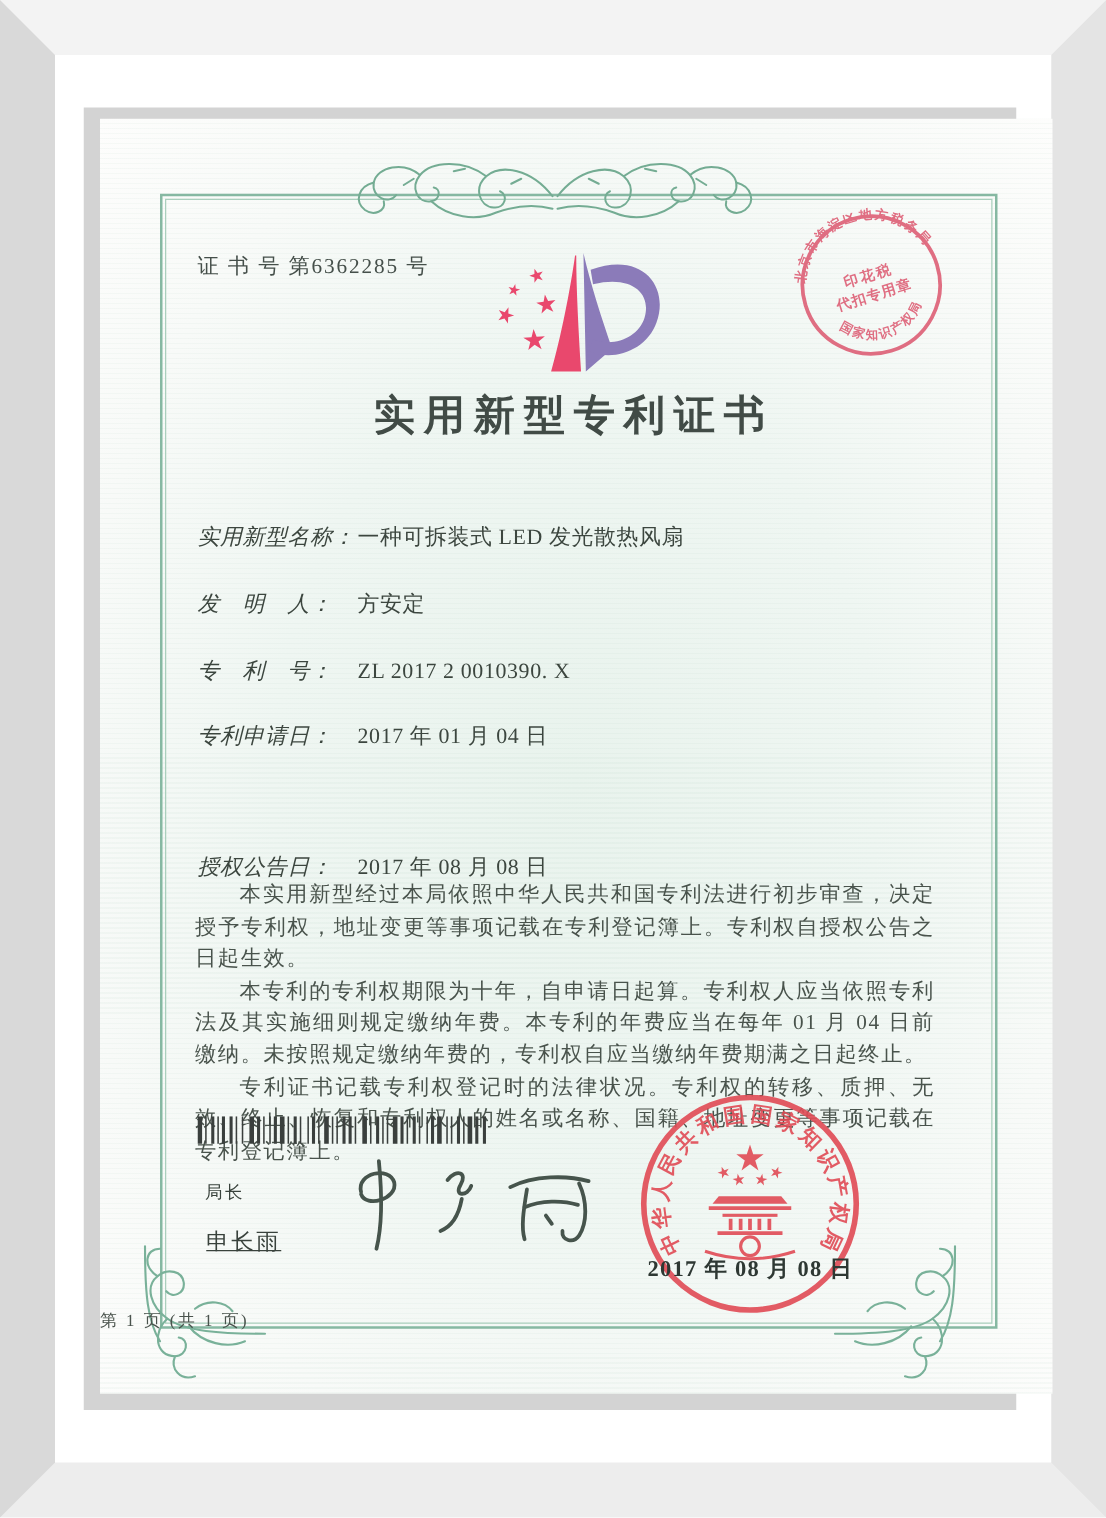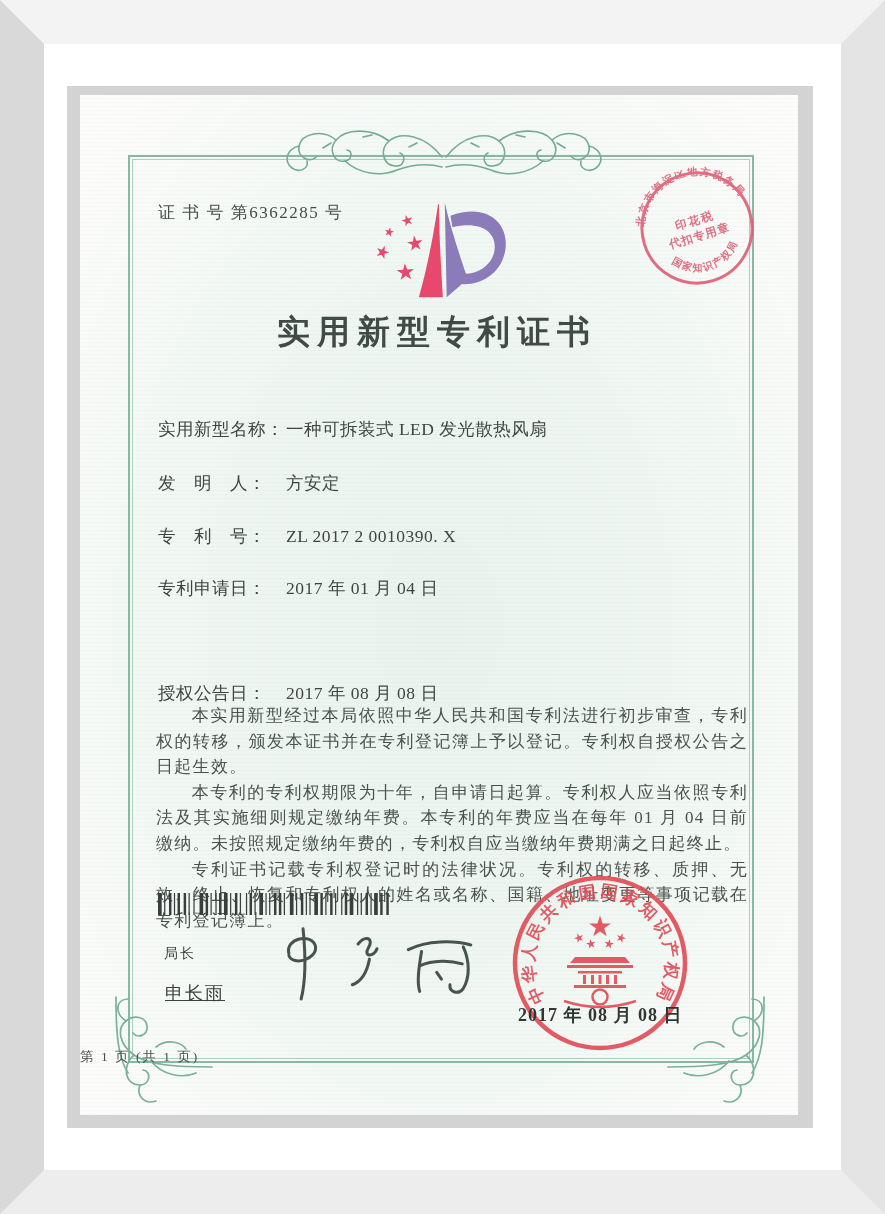--- a/index.html
+++ b/index.html
@@ -3,33 +3,33 @@
 <meta charset="utf-8">
 <style>
   html,body{margin:0;padding:0;background:#ffffff;}
   .stage{position:relative;width:885px;height:1214px;background:#ffffff;overflow:hidden;
          font-family:"Liberation Serif","DejaVu Serif",serif;}
   
   .frame-bevel{position:absolute;inset:0;box-sizing:border-box;border:44px solid;
        border-color:#f3f3f3 #e4e4e4 #ededed #d9d9d9;background:#ffffff;}
   .gray-band{position:absolute;left:67px;top:86px;width:746px;height:1042px;background:#d3d3d3;}
   .paper{position:absolute;left:80px;top:95px;width:718px;height:1020px;
-       background:radial-gradient(ellipse at 50% 52%, #e9f3ed 0%, #eff6f2 45%, #f8faf8 75%, #fdfdfc 100%);}
+       background:radial-gradient(ellipse at 50% 52%, #e9f3ed 0%, #eff6f2 45%, #f8faf8 75%, #fdfdfc 100%);padding-left:44px;}
   .paper::before{content:"";position:absolute;inset:0;pointer-events:none;
        background:repeating-linear-gradient(0deg, rgba(130,180,155,.06) 0 1px, transparent 1px 4px);}
   .cert-border{position:absolute;left:48px;top:60px;right:44px;bottom:52px;
        border:2px solid #86b8a2;}
   .cert-border-inner{position:absolute;inset:2px;border:1px solid #aacfbd;}
   .ornament{position:absolute;pointer-events:none;}
   .cert-no{position:absolute;left:78px;top:106px;font-size:17px;letter-spacing:1.5px;color:#454f4a;}
   .logo{position:absolute;left:50%;top:94px;transform:translateX(-50%);}
   .title{position:absolute;left:0;right:4px;top:215px;text-align:center;font-size:33px;
        font-weight:bold;letter-spacing:7px;color:#414b46;}
   .field{position:absolute;left:78px;font-size:17.5px;color:#3c463f;letter-spacing:.5px;white-space:nowrap;}
-  .field .flabel{display:inline-block;min-width:128px;}
+  .field .flabel{display:inline-block;min-width:128px;font-style:italic;}
   .paras{position:absolute;left:76px;top:608px;width:592px;font-size:17px;line-height:25.6px;
        color:#49534c;letter-spacing:1.3px;text-align:justify;}
   .paras p{margin:0;text-indent:2.1em;}
   .barcode{position:absolute;left:78px;top:798px;}
   .director-label{position:absolute;left:84px;top:850px;font-size:14px;letter-spacing:2px;color:#39423c;}
   .director-name{position:absolute;left:85px;top:886px;font-size:18px;letter-spacing:2px;color:#39423c;text-decoration:underline;}
   .signature{position:absolute;left:188px;top:822px;}
   .seal{position:absolute;left:428px;top:776px;opacity:.9;}
   .issue-date{position:absolute;left:438px;top:908px;font-size:18px;font-weight:bold;
        letter-spacing:1px;color:#2e3833;z-index:5;}
@@ -124,21 +124,21 @@
       <span class="flabel">专　利　号：</span><span class="fvalue">ZL 2017 2 0010390. X</span>
     </div>
     <div class="field" style="top:481px">
       <span class="flabel">专利申请日：</span><span class="fvalue">2017 年 01 月 04 日</span>
     </div>
     <div class="field" style="top:586px">
       <span class="flabel">授权公告日：</span><span class="fvalue">2017 年 08 月 08 日</span>
     </div>
 
     <div class="paras">
-      <p>本实用新型经过本局依照中华人民共和国专利法进行初步审查，专利权的转移，颁发本证书并在专利登记簿上予以登记。专利权自授权公告之日起生效。</p>
+      <p>本实用新型经过本局依照中华人民共和国专利法进行初步审查，决定授予专利权，地址变更等事项记载在专利登记簿上。专利权自授权公告之日起生效。</p>
       <p>本专利的专利权期限为十年，自申请日起算。专利权人应当依照专利法及其实施细则规定缴纳年费。本专利的年费应当在每年 01 月 04 日前缴纳。未按照规定缴纳年费的，专利权自应当缴纳年费期满之日起终止。</p>
       <p>专利证书记载专利权登记时的法律状况。专利权的转移、质押、无效、终止、恢复和专利权人的姓名或名称、国籍、地址变更等事项记载在专利登记簿上。</p>
     </div>
 
     <svg class="barcode" width="300" height="24" viewBox="0 0 300 24">
       <g id="barcode-bars" fill="#3a3f3d">
           <rect x="0" y="0" width="3.6828" height="22"></rect>
           <rect x="6.1104" y="0" width="1.2276" height="22"></rect>
           <rect x="10.9932" y="0" width="2.4552" height="22"></rect>
           <rect x="15.876" y="0" width="1.2276" height="22"></rect>

